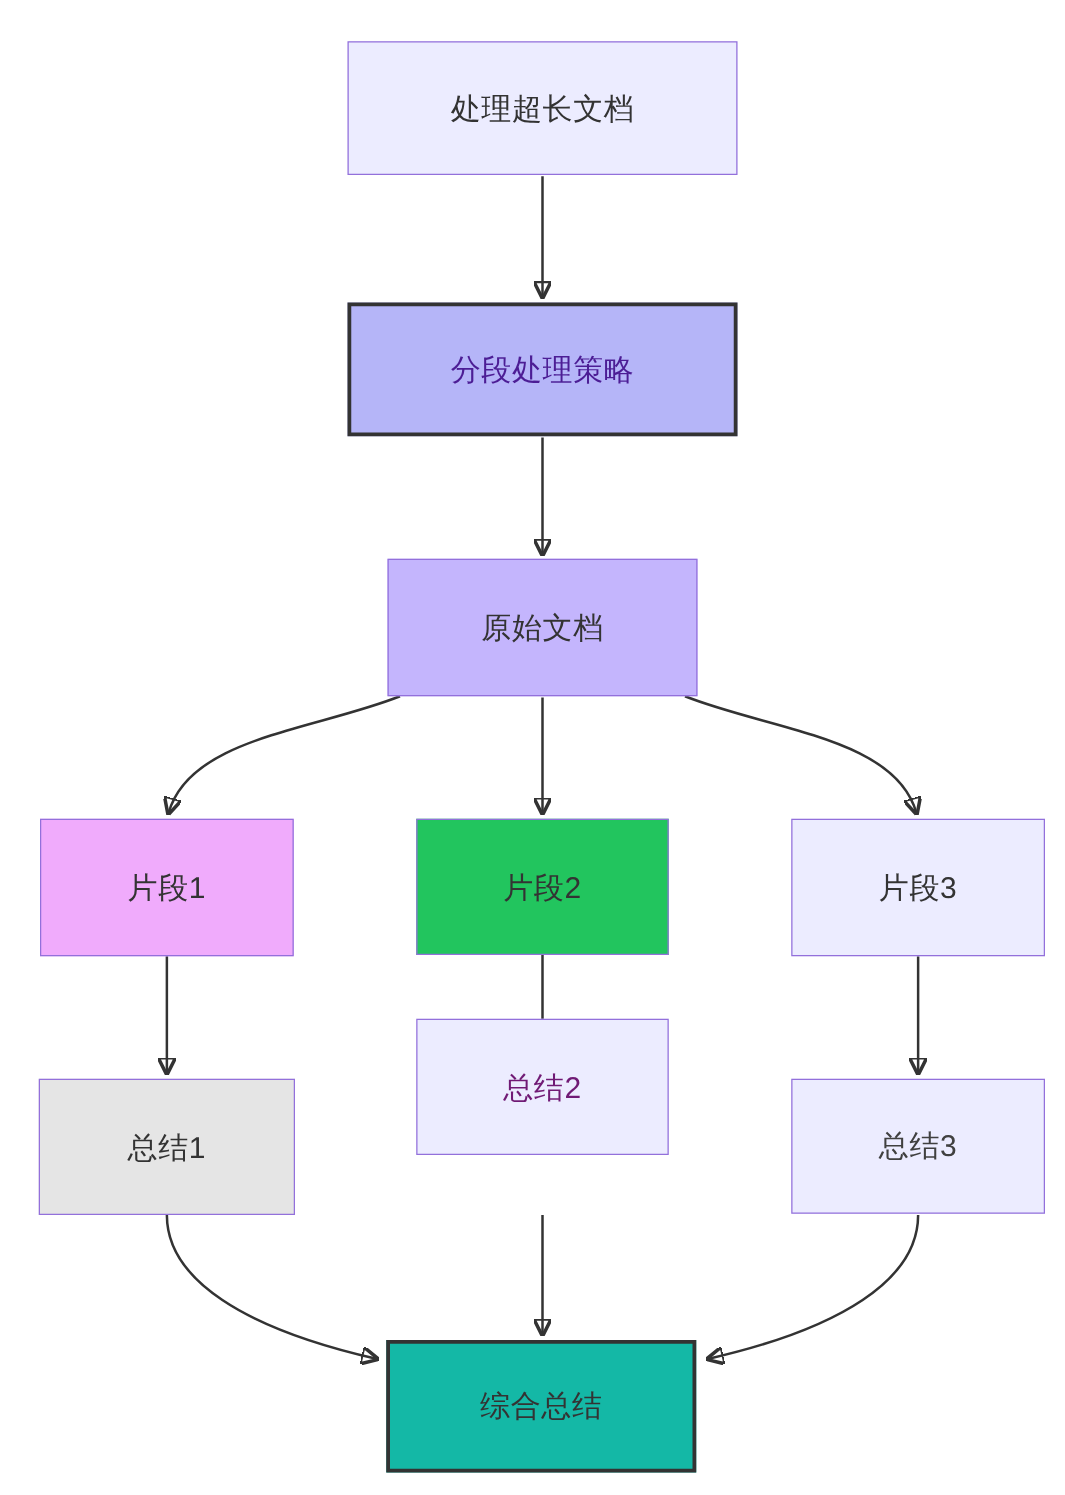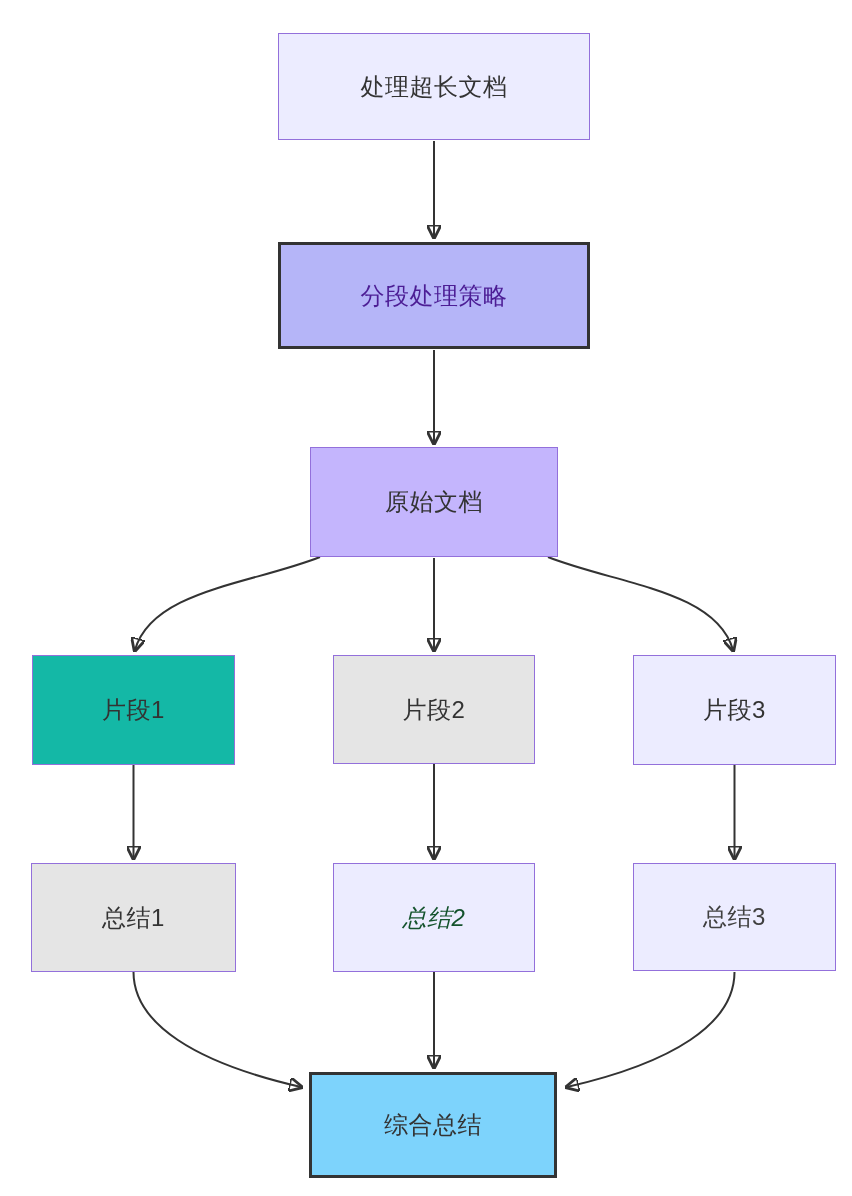--- a/index.html
+++ b/index.html
@@ -71,41 +71,41 @@
   </div>
 
   <div class="node" style="left: 278px; top: 242px; width: 312px; height: 107px; background: rgb(181, 181, 248); border-color: rgb(51, 51, 51); border-width: 3px; color: #4c1d95;">
     <span>分段处理策略</span>
   </div>
 
   <div class="node" style="left: 310px; top: 447px; width: 248px; height: 110px; background: #c4b5fd; border-color: rgb(147, 112, 219); border-width: 1.5px; color: rgb(51, 51, 51);">
     <span>原始文档</span>
   </div>
 
-  <div class="node" style="left: 32px; top: 655px; width: 203px; height: 110px; background: #14b8a6; border-color: rgb(147, 112, 219); border-width: 1.5px; color: rgb(51, 51, 51);">
+  <div class="node" style="left: 32px; top: 655px; width: 203px; height: 110px; background: #f0abfc; border-color: rgb(147, 112, 219); border-width: 1.5px; color: rgb(51, 51, 51);">
     <span>片段1</span>
   </div>
 
-  <div class="node" style="left: 333px; top: 655px; width: 202px; height: 109px; background: #e5e5e5; border-color: rgb(147, 112, 219); border-width: 1.5px; color: rgb(51, 51, 51);">
+  <div class="node" style="left: 333px; top: 655px; width: 202px; height: 109px; background: #22c55e; border-color: rgb(147, 112, 219); border-width: 1.5px; color: rgb(51, 51, 51);">
     <span>片段2</span>
   </div>
 
   <div class="node" style="left: 633px; top: 655px; width: 203px; height: 110px; background: rgb(236, 236, 255); border-color: rgb(147, 112, 219); border-width: 1.5px; color: rgb(51, 51, 51);">
     <span>片段3</span>
   </div>
 
   <div class="node" style="left: 31px; top: 863px; width: 205px; height: 109px; background: #e5e5e5; border-color: rgb(147, 112, 219); border-width: 1.5px; color: rgb(51, 51, 51);">
     <span>总结1</span>
   </div>
 
-  <div class="node" style="left: 333px; top: 863px; width: 202px; height: 109px; background: rgb(236, 236, 255); border-color: rgb(147, 112, 219); border-width: 1.5px; color: #14532d; font-style: italic;">
+  <div class="node" style="left: 333px; top: 815px; width: 202px; height: 109px; background: rgb(236, 236, 255); border-color: rgb(147, 112, 219); border-width: 1.5px; color: #701a75;">
     <span>总结2</span>
   </div>
 
   <div class="node" style="left: 633px; top: 863px; width: 203px; height: 108px; background: rgb(236, 236, 255); border-color: rgb(147, 112, 219); border-width: 1.5px; color: #404040;">
     <span>总结3</span>
   </div>
 
-  <div class="node" style="left: 309px; top: 1072px; width: 248px; height: 106px; background: #7dd3fc; border-color: rgb(51, 51, 51); border-width: 3px; color: rgb(51, 51, 51);">
+  <div class="node" style="left: 309px; top: 1072px; width: 248px; height: 106px; background: #14b8a6; border-color: rgb(51, 51, 51); border-width: 3px; color: rgb(51, 51, 51);">
     <span>综合总结</span>
   </div>
 
 </div>
 
 </body></html>

